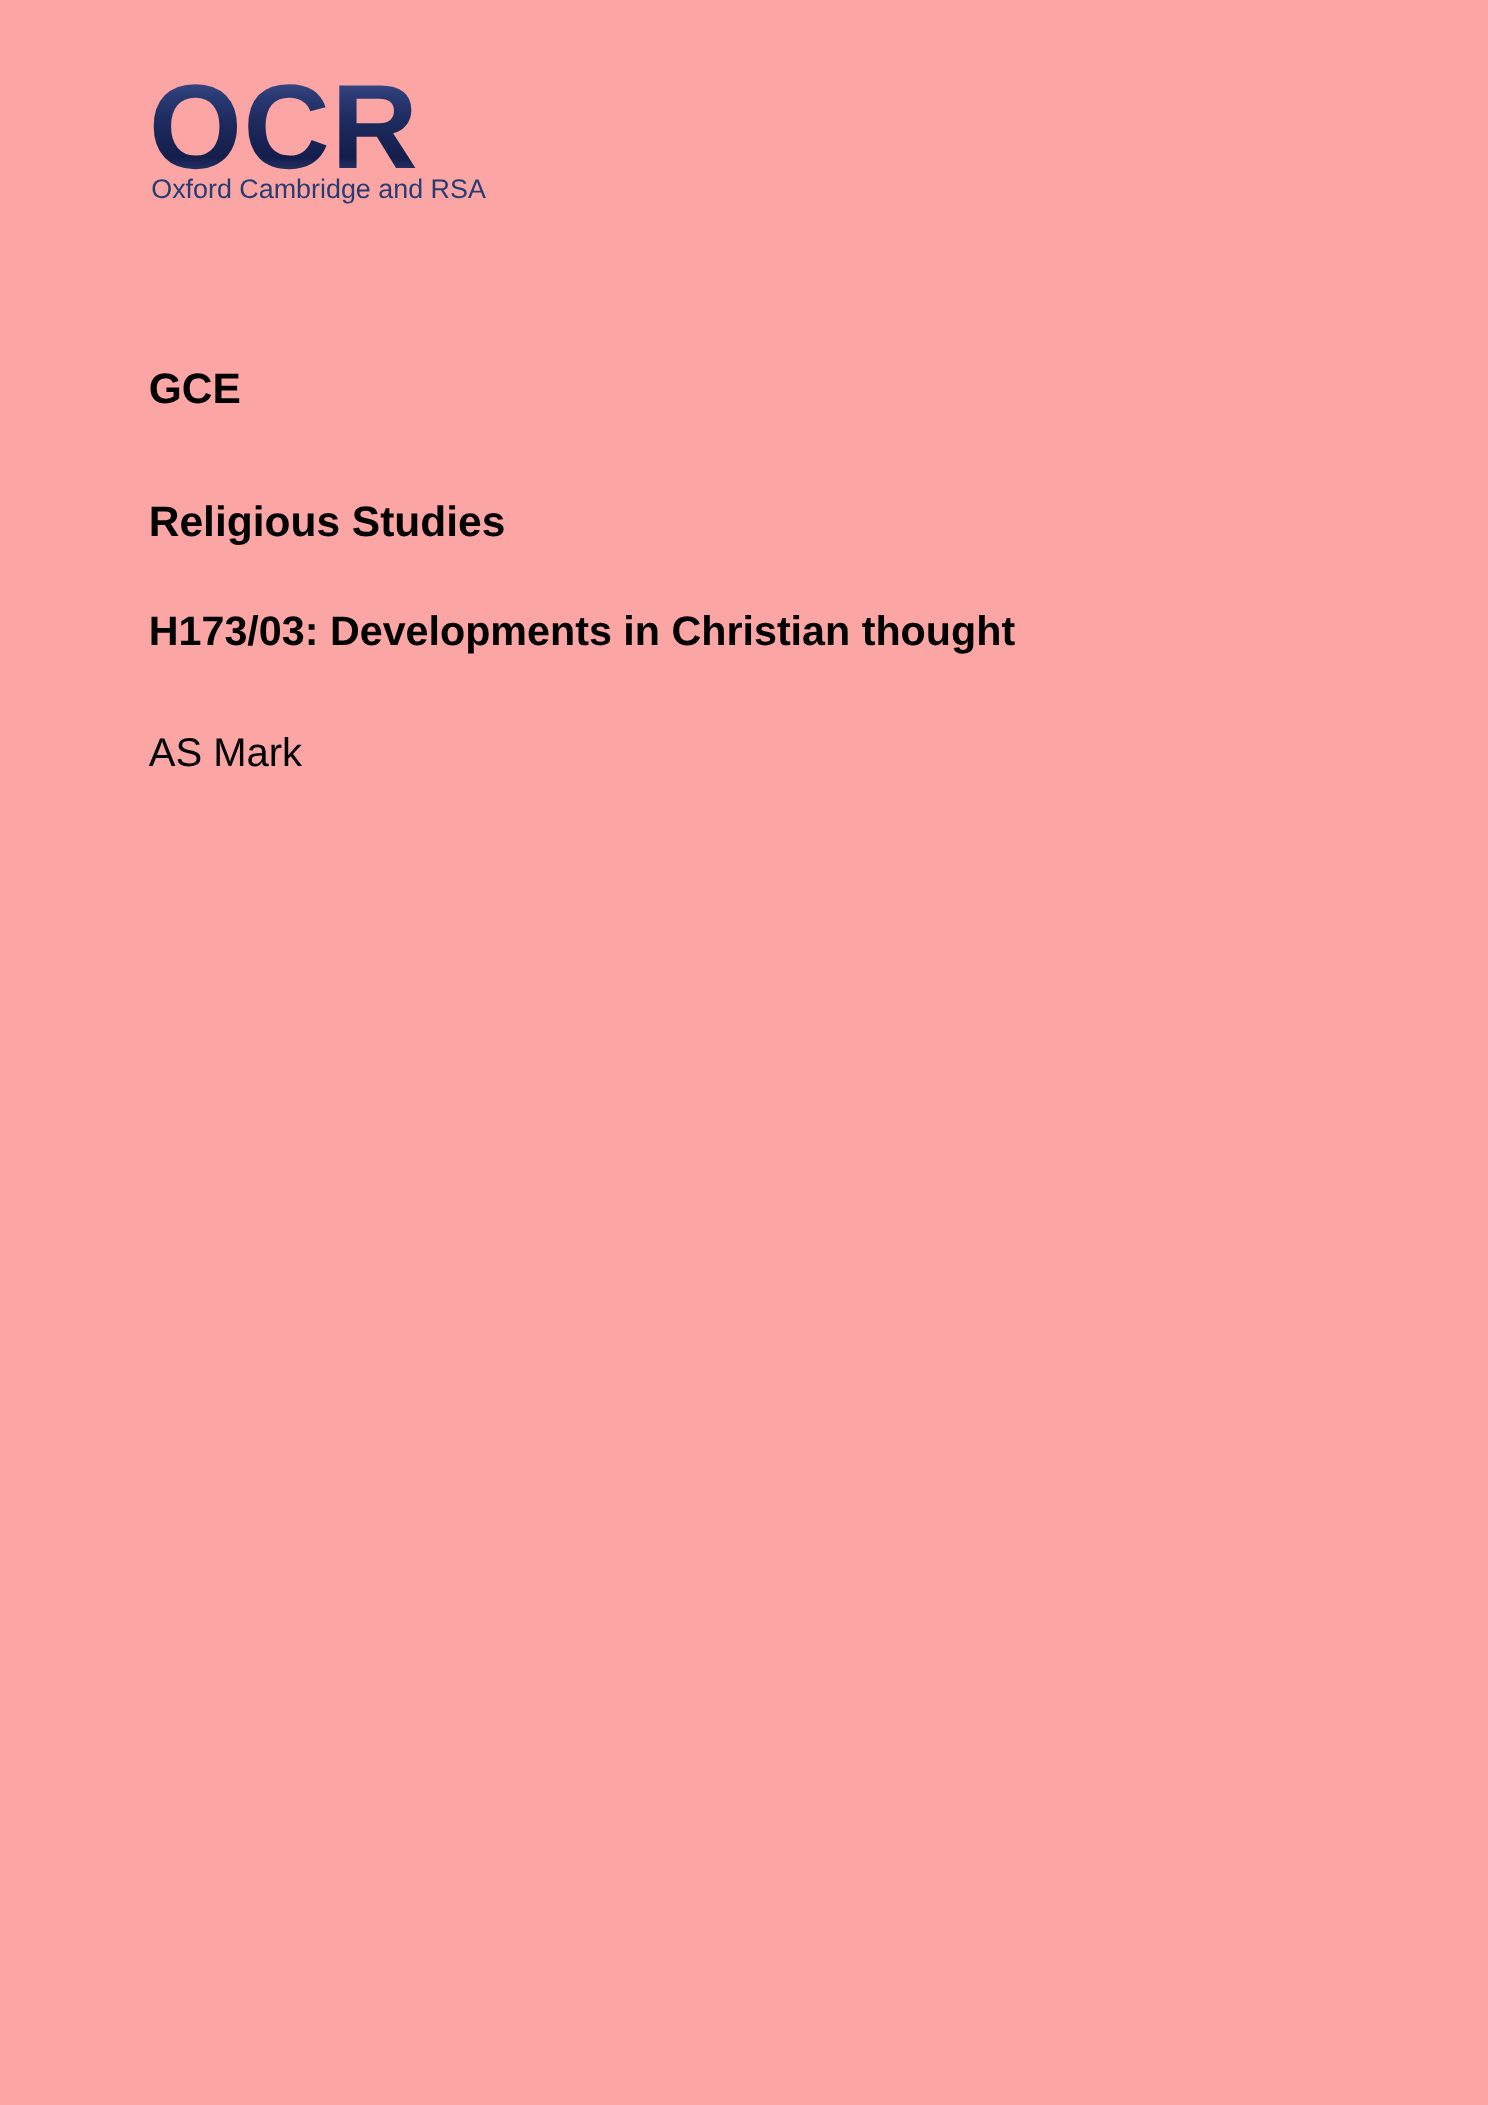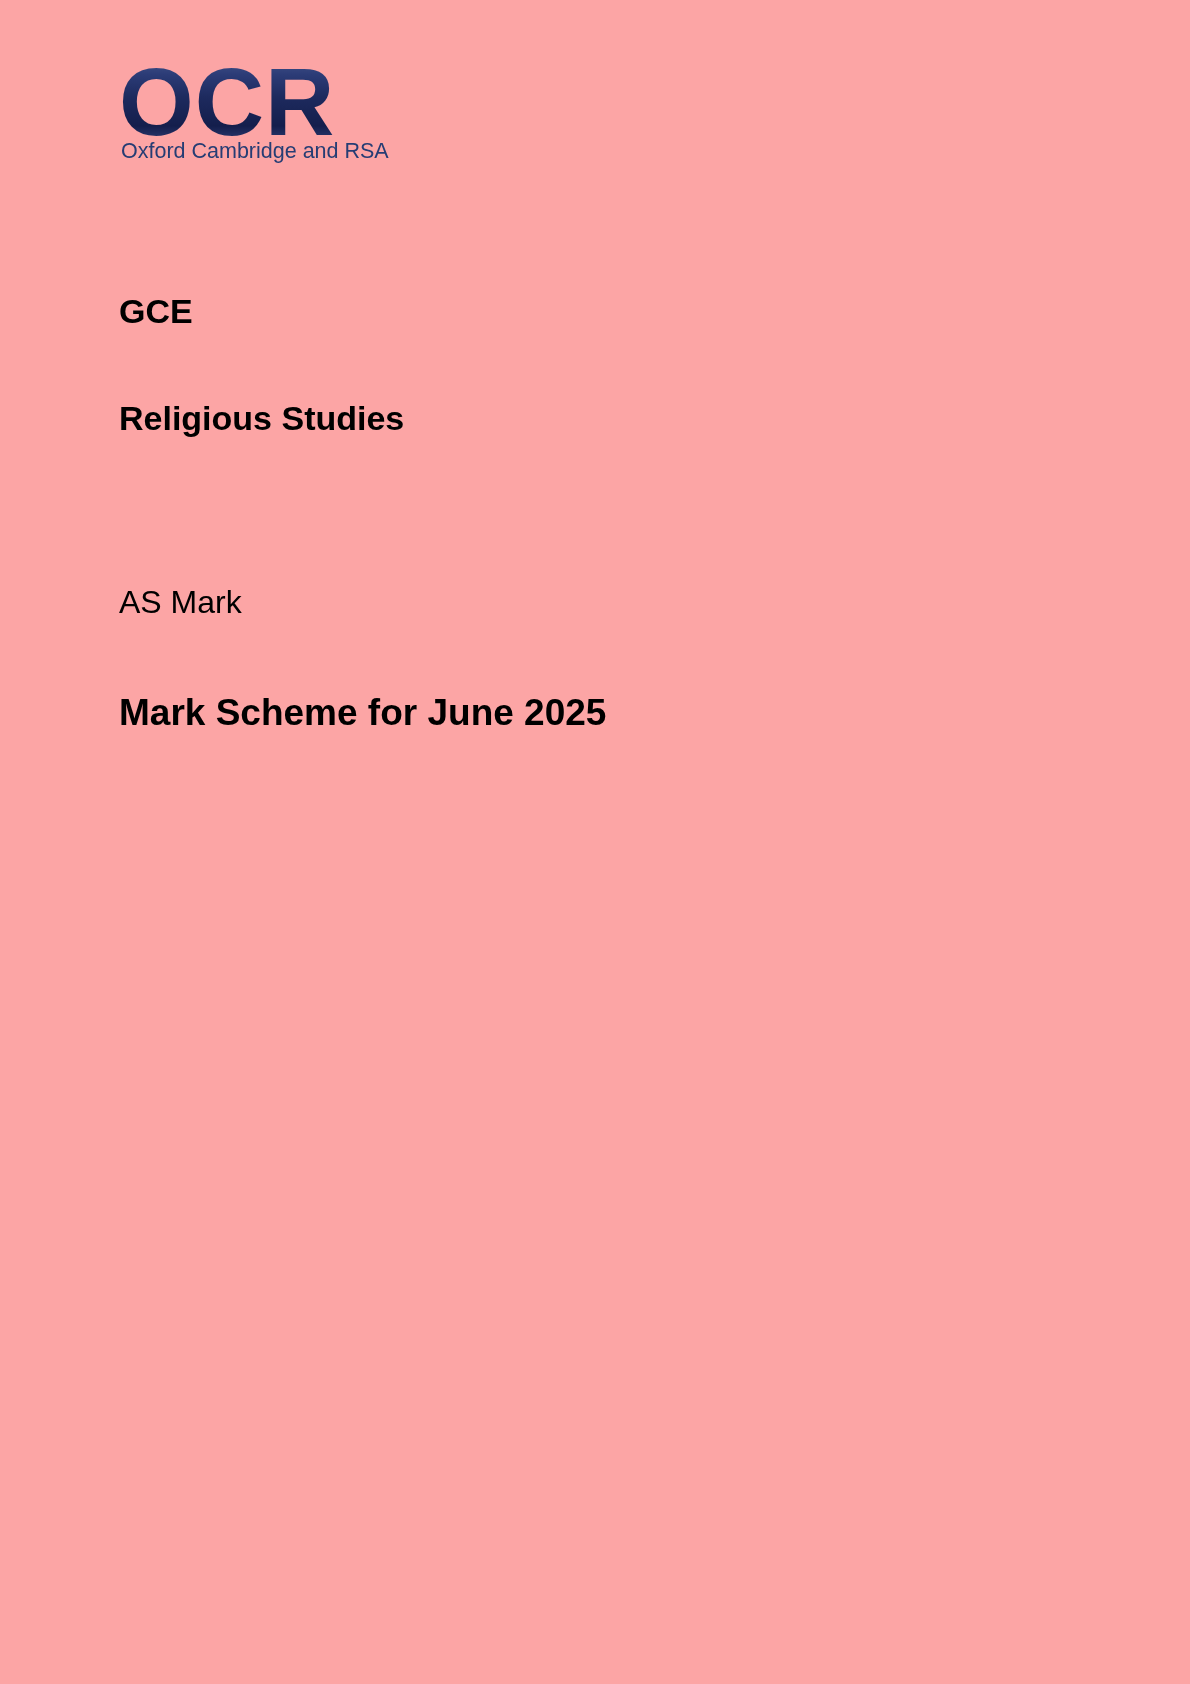--- a/index.html
+++ b/index.html
@@ -101,19 +101,19 @@
   <div class="logo">
     <span class="logo-acronym">OCR</span>
   </div>
 
   <div class="logo-tagline">Oxford Cambridge and RSA</div>
 
   <div class="h-line qualification">GCE</div>
 
   <div class="h-line subject">Religious Studies</div>
 
+  <div class="h-line unit">H173/03: Developments in Christian thought</div>
 
   <div class="h-line level">AS Mark</div>
 
-  <div class="h-line doc-title">Mark Scheme for June 2025</div>
 
 
 </div>
 
 </body></html>

